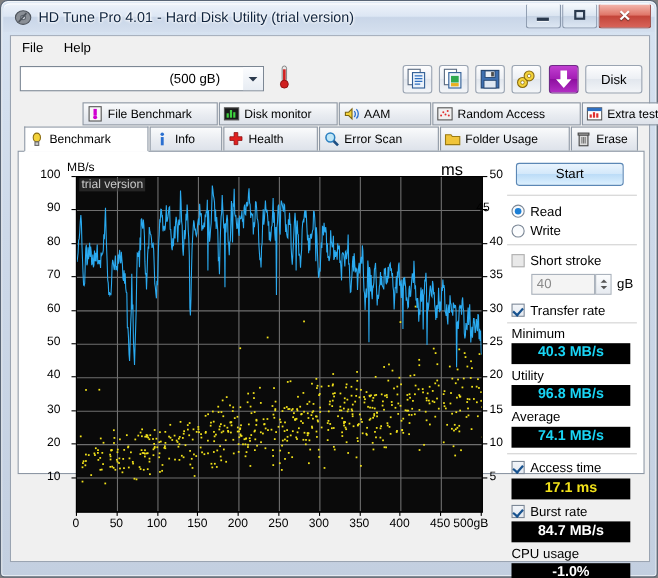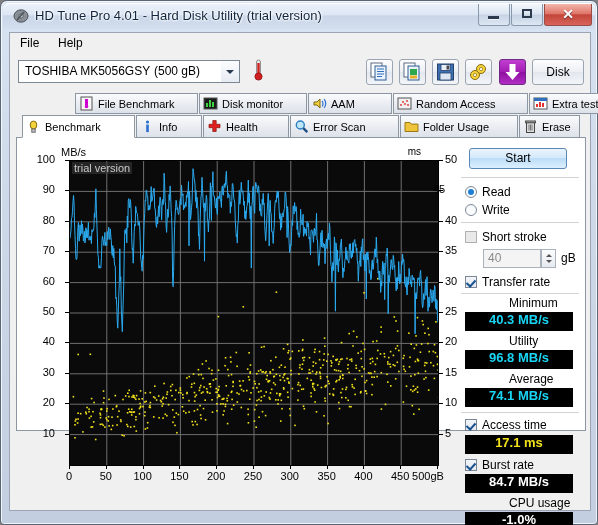--- a/index.html
+++ b/index.html
@@ -116,21 +116,21 @@
   .tab .tlabel{flex:0 0 auto;}
 
   .tabpanel{
     position:absolute;left:6px;top:104px;width:570px;height:294px;
     background:#fff;border:1px solid #8d97a4;box-sizing:border-box;
   }
 
   
   .chartwrap{position:absolute;left:14px;top:8px;width:420px;height:350px;}
   .axis-unit-left{position:absolute;left:30px;top:0px;font-size:11px;color:#000;}
-  .axis-unit-right{position:absolute;right:30px;top:0px;font-size:10px;color:#000;}
+  .axis-unit-right{position:absolute;right:30px;top:0px;font-size:15px;color:#000;}
   .plot{
     position:absolute;left:38px;top:14px;width:370px;height:306px;
     background:#0a0a0a;border:1px solid #000;box-sizing:border-box;overflow:hidden;
   }
   .trial-wm{
     position:absolute;left:2px;top:1px;font-size:11px;color:#c9c9c9;z-index:4;
     background:rgba(60,60,60,.55);padding:0 2px;
   }
   .ylab,.y2lab{position:absolute;font-size:11px;color:#000;text-align:right;width:24px;}
   .y2lab{text-align:left;width:24px;}
@@ -175,21 +175,21 @@
   }
   .spinbtns{
     position:absolute;left:80px;width:15px;height:19px;
     border:1px solid #aab2bc;box-sizing:border-box;
     background:linear-gradient(to bottom,#fbfcfd,#e6eaf0);
   }
   .spinbtns:before,.spinbtns:after{content:"";position:absolute;left:4px;}
   .spinbtns:before{top:4px;border-left:3px solid transparent;border-right:3px solid transparent;border-bottom:3px solid #555;}
   .spinbtns:after{bottom:4px;border-left:3px solid transparent;border-right:3px solid transparent;border-top:3px solid #555;}
   .gblab{position:absolute;left:100px;font-size:12px;color:#000;}
-  .caption{position:absolute;left:4px;font-size:12px;color:#000;margin-left:44px;}
+  .caption{position:absolute;left:4px;font-size:12px;color:#000;}
   .lcd{
     position:absolute;left:4px;width:108px;height:19px;background:#000;
     box-sizing:border-box;text-align:center;line-height:18px;
     font:bold 13px "Liberation Sans",sans-serif;
   }
   .lcd.cyan{color:#19d5f5;}
   .lcd.yellow{color:#f2e21a;}
   .lcd.white{color:#ffffff;}
 </style>
 </head>
@@ -221,21 +221,20 @@
 
   <div class="client">
 
     <div class="menubar">
       <div class="menuitem" style="left:4px;"><span>File</span></div>
       <div class="menuitem" style="left:42px;"><span>Help</span></div>
     </div>
 
     <div class="toolbar">
       <div class="drive-select">
-        <span class="drive-name">TOSHIBA MK5056GSY</span>
         <span class="drive-cap">(500 gB)</span>
         <span class="drive-arrow"></span>
       </div>
 
       <span class="thermo">
         <svg width="11" height="22" viewBox="0 0 11 22">
           <rect x="3.5" y="1" width="4" height="14" rx="2" fill="#e8e8e8" stroke="#7a7a7a" stroke-width="0.8"></rect>
           <rect x="4.3" y="4" width="2.4" height="11" fill="#d02020"></rect>
           <circle cx="5.5" cy="17.5" r="3.6" fill="#d02020" stroke="#8a1212" stroke-width="0.8"></circle>
         </svg>

